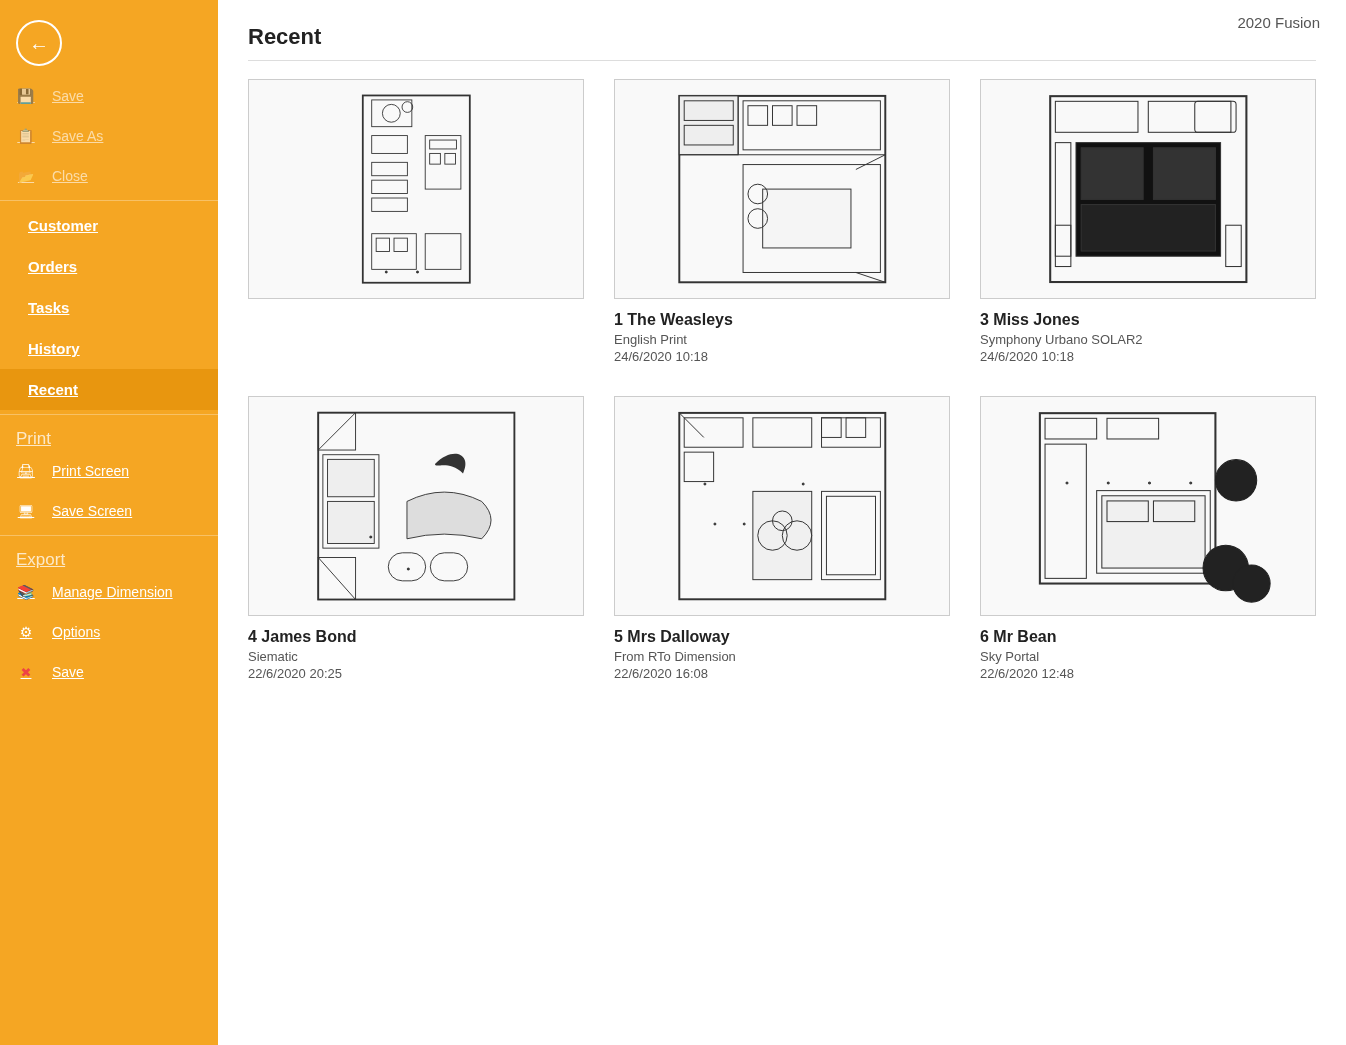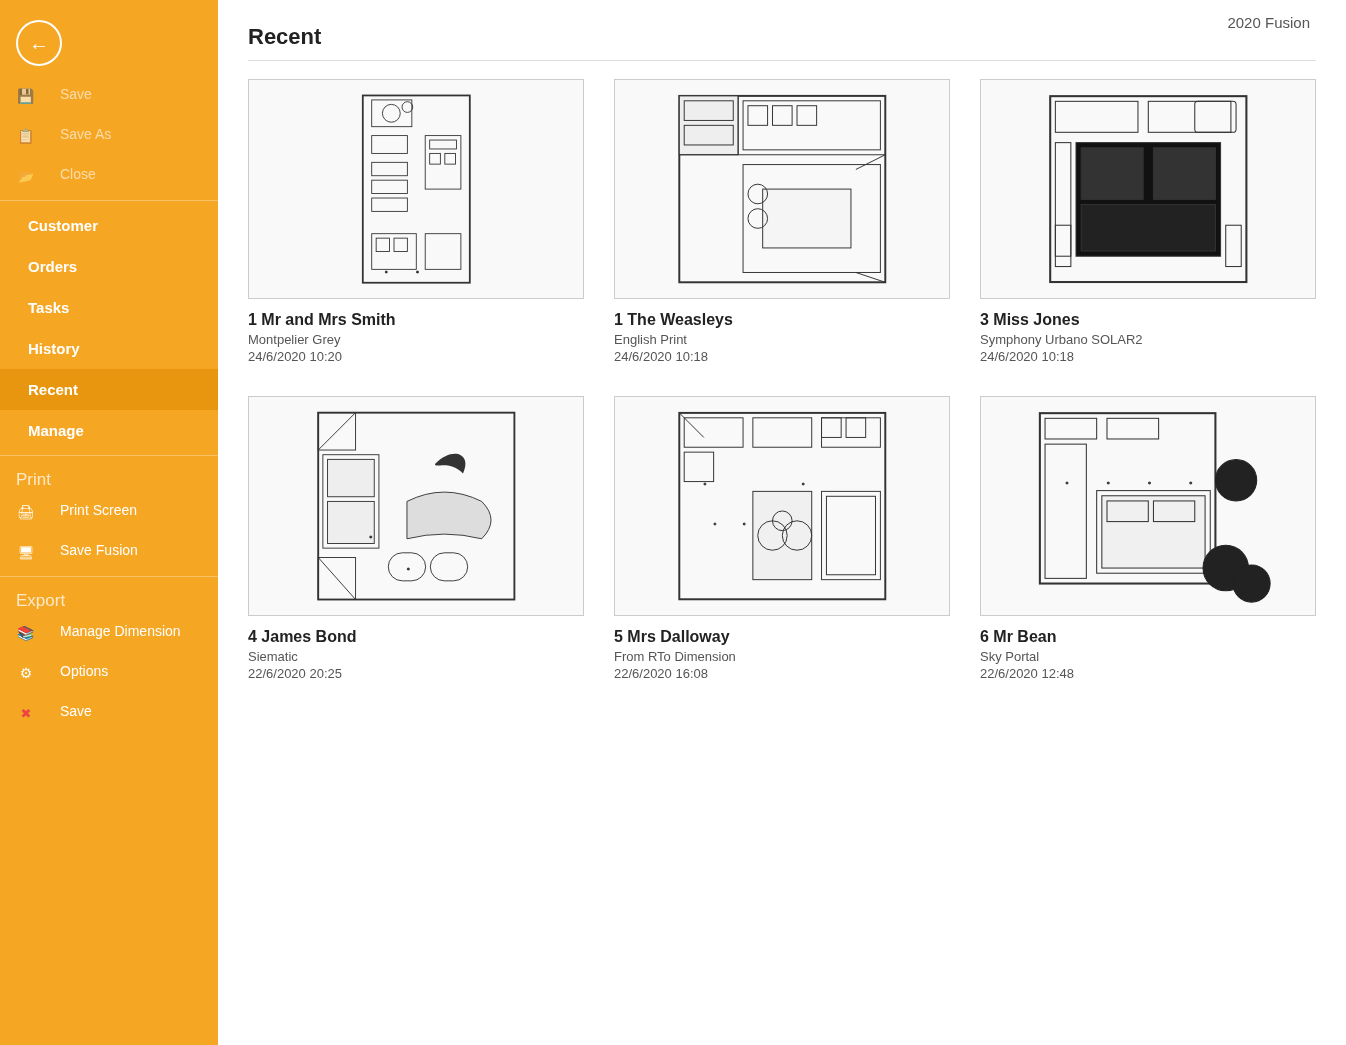--- a/index.html
+++ b/index.html
@@ -32,25 +32,27 @@
     }
 
     .sidebar-divider {
       height: 1px;
       background: rgba(255,255,255,0.3);
       margin: 4px 0;
     }
 
     .sidebar-item {
       display: flex;
+      align-items: center;
       padding: 10px 16px;
       color: #fff;
       cursor: pointer;
       font-size: 14px;
-      gap: 24px;
+      gap: 16px;
+      text-decoration: underline;
     }
     .sidebar-item.active { background: #E8960F; }
     .sidebar-item.section-header {
       font-weight: bold;
       font-size: 15px;
       padding: 12px 28px;
     }
     .sidebar-item.dimmed { opacity: 0.6; }
     .sidebar-item.section-label {
       font-size: 17px;
@@ -71,21 +73,21 @@
     
     #main {
       flex: 1;
       padding: 24px 30px;
       overflow-y: auto;
     }
 
     .app-title {
       position: absolute;
       top: 14px;
-      right: 36px;
+      right: 26px;
       font-size: 15px;
       color: #555;
     }
 
     .page-title {
       font-size: 22px;
       font-weight: bold;
       color: #222;
       margin-bottom: 18px;
       padding-bottom: 10px;
@@ -164,36 +166,33 @@
   </div>
   <div class="sidebar-item section-header">
     <span>Tasks</span>
   </div>
   <div class="sidebar-item section-header">
     <span>History</span>
   </div>
   <div class="sidebar-item section-header active">
     <span>Recent</span>
   </div>
-  <div class="sidebar-item section-header">
-    <span>Manage</span>
-  </div>
 
   <div class="sidebar-divider"></div>
 
   <div class="sidebar-item section-label">
     <span>Print</span>
   </div>
   <div class="sidebar-item">
     <span class="icon-box icon-print"></span>
     <span>Print Screen</span>
   </div>
   <div class="sidebar-item">
     <span class="icon-box icon-screen"></span>
-    <span>Save Fusion</span>
+    <span>Save Screen</span>
   </div>
 
   <div class="sidebar-divider"></div>
 
   <div class="sidebar-item section-label">
     <span>Export</span>
   </div>
   <div class="sidebar-item">
     <span class="icon-box icon-manage"></span>
     <span>Manage Dimension</span>
@@ -231,25 +230,20 @@
     <rect x="95" y="70" width="12" height="12"></rect>
     <rect x="112" y="70" width="12" height="12"></rect>
     <rect x="30" y="160" width="50" height="40"></rect>
     <rect x="90" y="160" width="40" height="40"></rect>
     <rect x="35" y="165" width="15" height="15"></rect>
     <rect x="55" y="165" width="15" height="15"></rect>
     <text x="45" y="205" font-size="8" fill="#333">•</text>
     <text x="80" y="205" font-size="8" fill="#333">•</text>
   </svg>
     </div>
-    <div class="card-info">
-      <div class="card-name">1 Mr and Mrs Smith</div>
-      <div class="card-sub">Montpelier Grey</div>
-      <div class="card-date">24/6/2020 10:20</div>
-    </div>
   </div>
       <div class="recent-card">
     <div class="card-thumb">
       <svg viewBox="0 0 220 200" class="fp-svg" fill="none" stroke="#333" stroke-width="1">
     <rect x="5" y="5" width="210" height="190" stroke="#333" stroke-width="2"></rect>
     <rect x="5" y="5" width="60" height="60" fill="#eee" stroke="#333"></rect>
     <line x1="65" y1="5" x2="65" y2="65" stroke="#333"></line>
     <line x1="5" y1="65" x2="215" y2="65" stroke="#333"></line>
     <rect x="10" y="10" width="50" height="20"></rect>
     <rect x="10" y="35" width="50" height="20"></rect>

